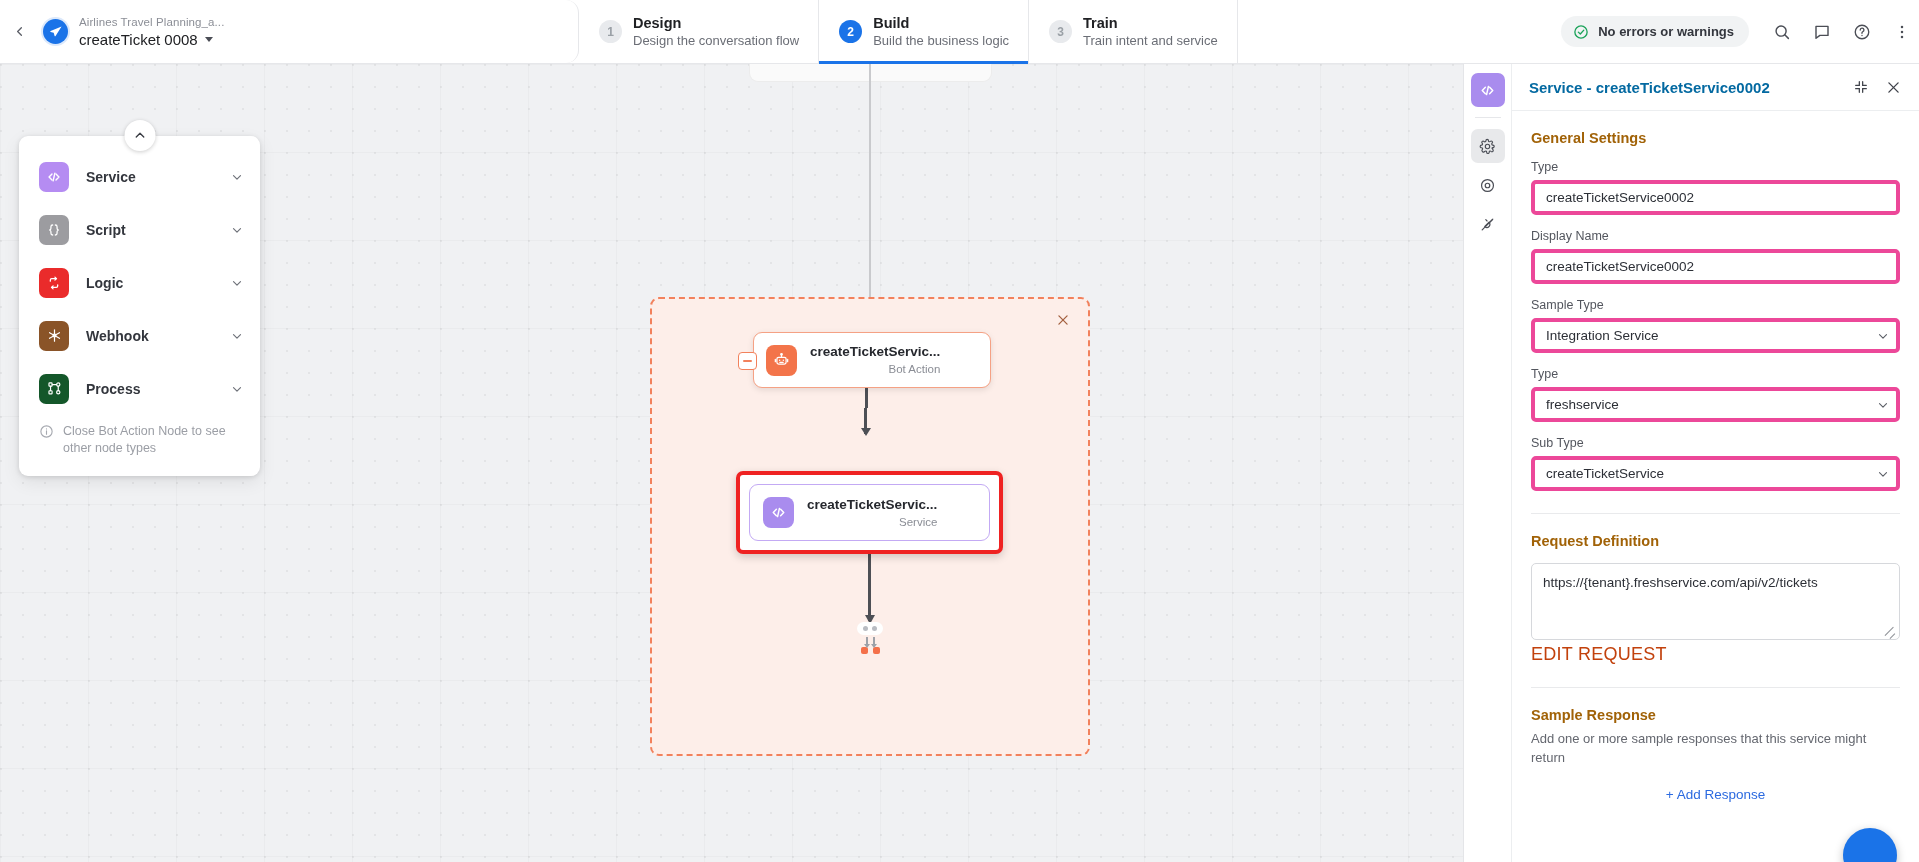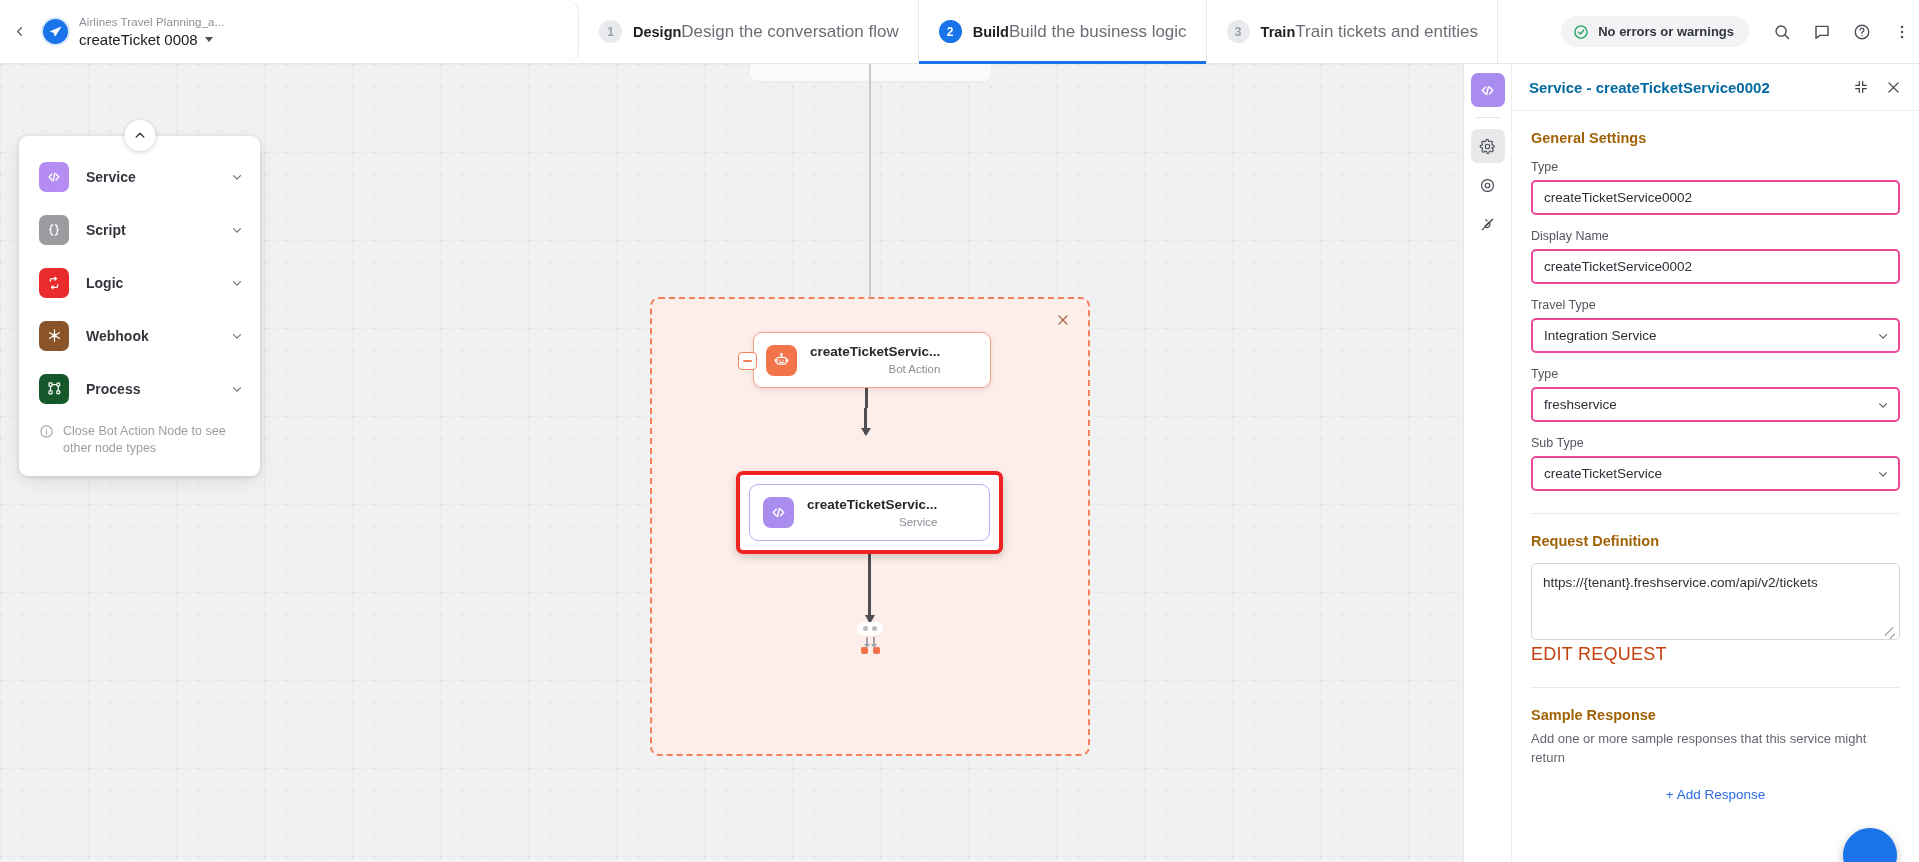--- a/index.html
+++ b/index.html
@@ -67,23 +67,23 @@
     content: ""; position: absolute; left: 0; right: 0; bottom: -1px;
     height: 3px; background: #1a73e8;
   }
   .step-num {
     width: 23px; height: 23px; border-radius: 50%;
     background: #e8eaed; color: #9aa0a6;
     font-size: 12px; font-weight: bold;
     display: flex; align-items: center; justify-content: center; flex: none;
   }
   .step.active .step-num { background: #1a73e8; color: #fff; }
-  .step-text { display: flex; flex-direction: row; }
+  .step-text { display: flex; flex-direction: column; }
   .step-title { font-size: 14.5px; font-weight: bold; color: #202124; line-height: 18px; }
-  .step-desc { font-size: 17px; color: #6b6e76; line-height: 17px; }
+  .step-desc { font-size: 13px; color: #6b6e76; line-height: 17px; }
 
   .hdr-right {
     margin-left: auto; display: flex; align-items: center;
     gap: 6px; 
   }
   .status-pill {
     display: flex; align-items: center; gap: 9px;
     background: #f1f3f4; border-radius: 17px;
     height: 31px; padding: 0 15px 0 12px;
     font-size: 13px; color: #33363d; font-weight: bold;
@@ -320,21 +320,21 @@
   .rcontent {
     flex: 1; overflow-y: auto; padding: 19px 19px 24px 19px;
   }
   .sect-title {
     font-size: 14.5px; font-weight: bold; color: #a16207; margin-bottom: 14px;
   }
   .fld { margin-bottom: 14px; }
   .fld-label { font-size: 12.5px; color: #53565e; margin-bottom: 6px; }
   .inp {
     width: 100%; height: 35px;
-    border: 2px solid #ec4899; border-radius: 5px;
+    border: 4px solid #ec4899; border-radius: 5px;
     padding: 0 11px; font-size: 13.5px; color: #2c2f36;
     font-family: "Liberation Sans", sans-serif;
     background: #fff; outline: none;
   }
   .sel-wrap { position: relative; }
   .sel-wrap .chev-abs {
     position: absolute; right: 10px; top: 11px; pointer-events: none; color: #5c5f67;
   }
   .divider { height: 1px; background: #e9eaec; margin: 22px 0 19px; }
   .ta-wrap { position: relative; }
@@ -410,21 +410,21 @@
         <div class="step-num">2</div>
         <div class="step-text">
           <div class="step-title">Build</div>
           <div class="step-desc">Build the business logic</div>
         </div>
       </div>
       <div class="step">
         <div class="step-num">3</div>
         <div class="step-text">
           <div class="step-title">Train</div>
-          <div class="step-desc">Train tickets and entities</div>
+          <div class="step-desc">Train intent and service</div>
         </div>
       </div>
     </div>
 
     <div class="hdr-right">
       <div class="status-pill">
         <svg width="16" height="16" viewBox="0 0 24 24" fill="none" stroke="#1ca35a" stroke-width="2" stroke-linecap="round" stroke-linejoin="round">
             <circle cx="12" cy="12" r="9.2"></circle>
             <polyline points="8 12.2 11 15 16.2 9.2"></polyline>
           </svg>
@@ -693,21 +693,21 @@
           <div class="fld-label">Type</div>
           <input class="inp" value="createTicketService0002" style="">
         </div>
 
         <div class="fld">
           <div class="fld-label">Display Name</div>
           <input class="inp" value="createTicketService0002" style="">
         </div>
 
         <div class="fld">
-          <div class="fld-label">Travel Type</div>
+          <div class="fld-label">Sample Type</div>
           <div class="sel-wrap">
             <input class="inp" readonly="" value="Integration Service" style="">
             <span class="chev-abs">
               <svg width="14" height="14" viewBox="0 0 24 24" fill="none" stroke="currentColor" stroke-width="1.9" stroke-linecap="round" stroke-linejoin="round">
                   <polyline points="6 9.5 12 15.5 18 9.5"></polyline>
                 </svg>
             </span>
           </div>
         </div>
 

